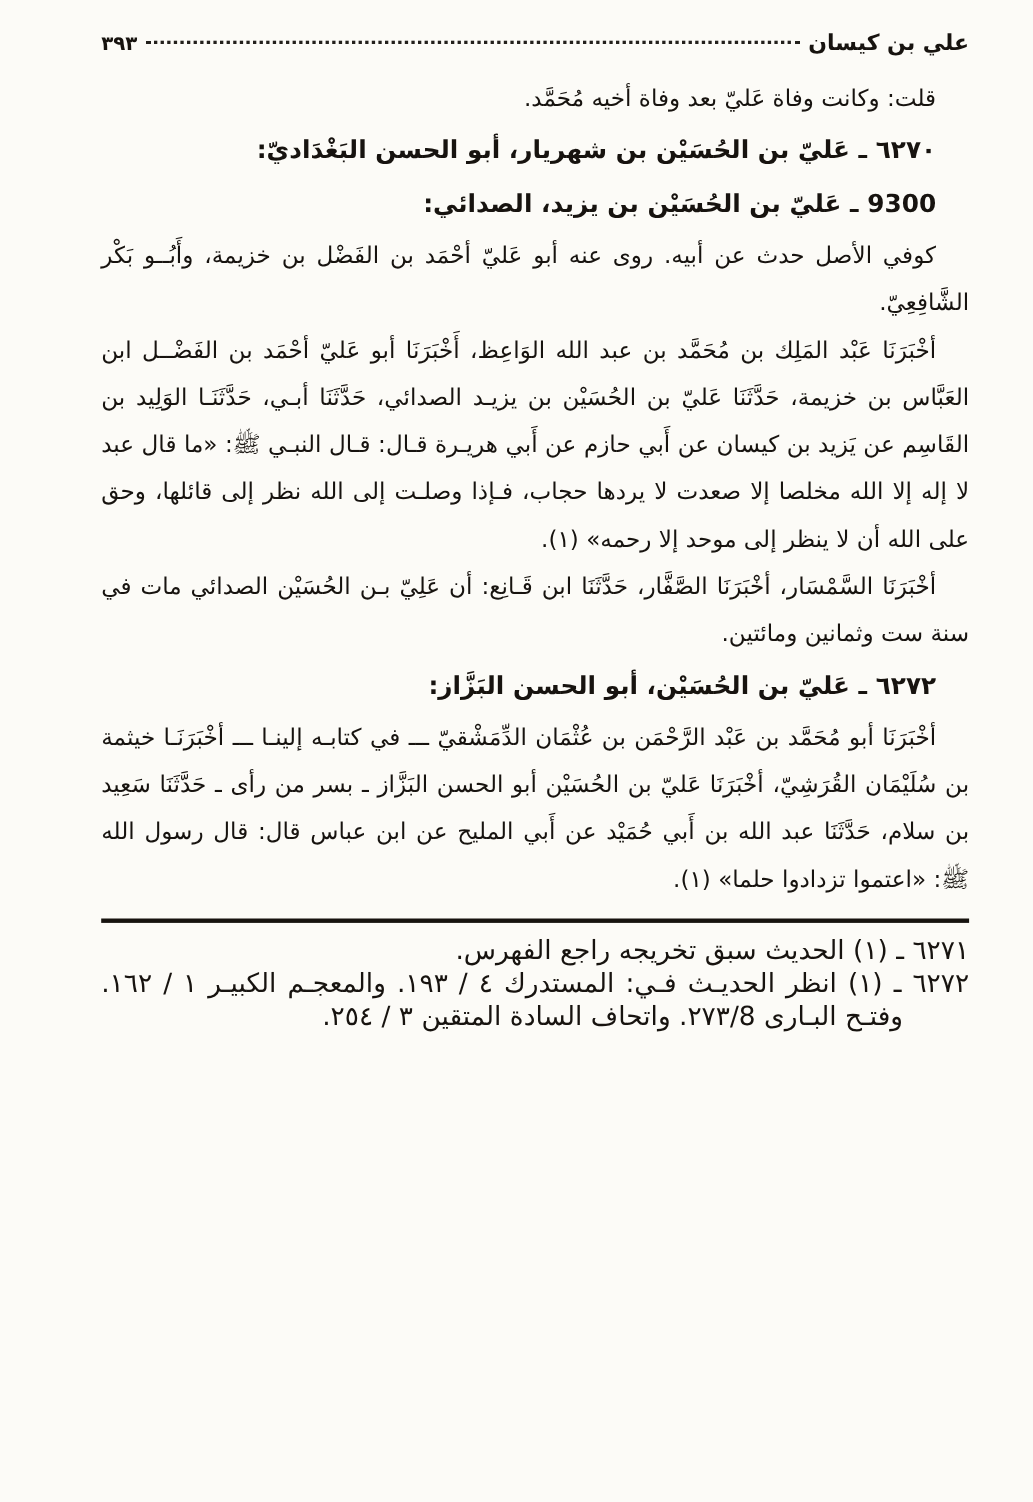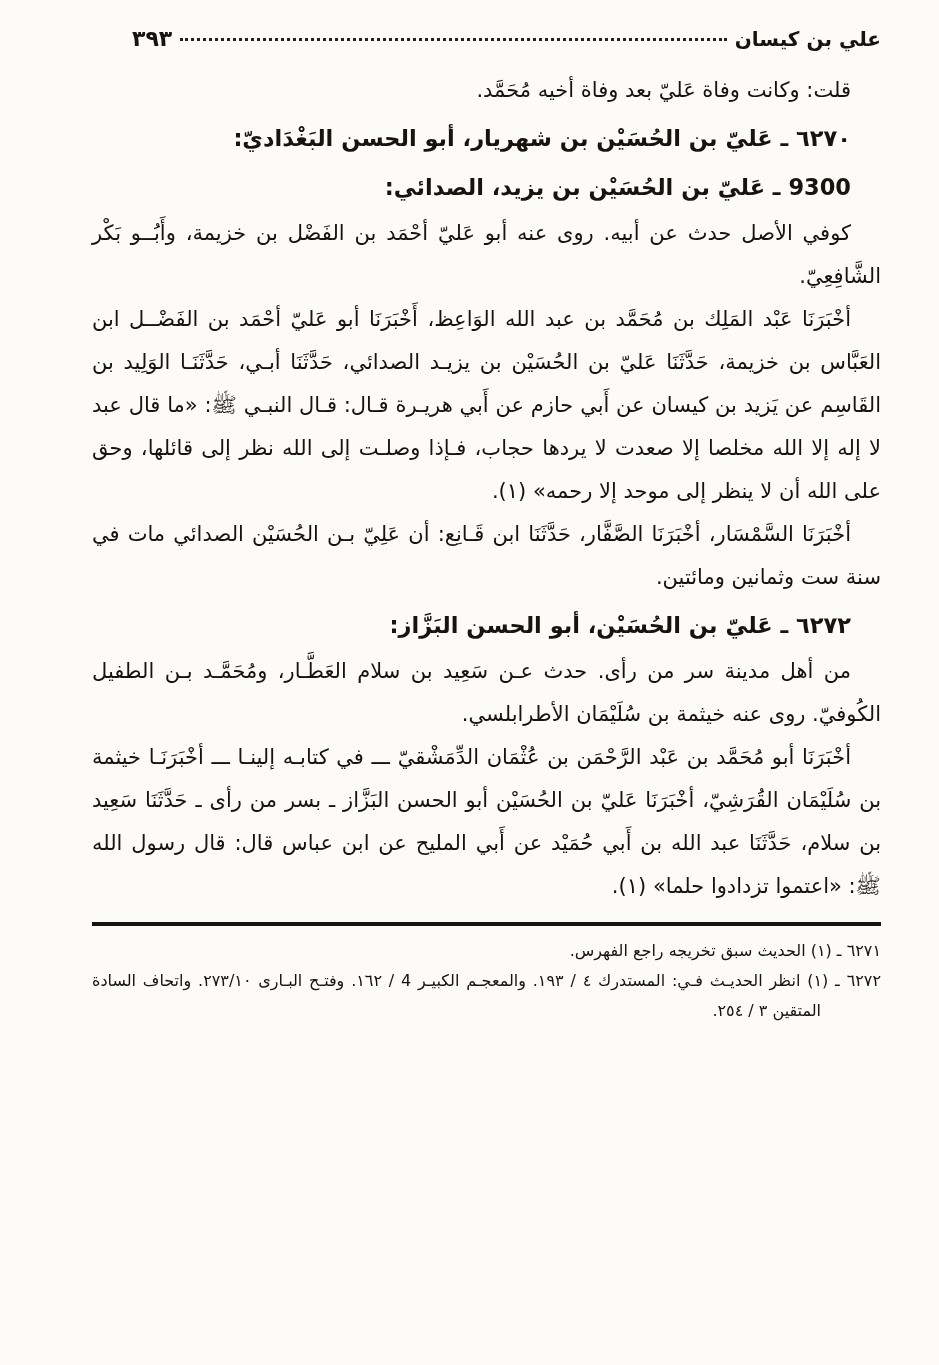--- a/index.html
+++ b/index.html
@@ -31,23 +31,22 @@
     .running-title { flex: 0 0 auto; }
     .leader {
       flex: 1 1 auto;
       margin: 0 8px;
       border-bottom: 3px dotted #23201c;
       transform: translateY(-5px);
       min-width: 40px;
     }
     .page-number {
       flex: 0 0 auto;
-      font-size: 22px;
+      font-size: 18px;
       letter-spacing: 2px;
-      margin-left: 40px;
     }
     
     .body-text {
       font-size: 21px;
       line-height: 43px;
       text-align: justify;
     }
     .para {
       margin: 0;
       text-indent: 30px;
@@ -62,21 +61,21 @@
     }
     
     .footnotes { margin-top: 14px; }
     .footnote-rule {
       border: 0;
       border-top: 4.5px solid #17130f;
       margin: 0 0 10px 0;
     }
     .footnote {
       margin: 0;
-      font-size: 16px;
+      font-size: 24px;
       line-height: 30px;
       text-align: justify;
       padding-right: 60px;
       text-indent: -60px;
     }
   </style>
 </head>
 <body>
 
 <div class="page" dir="rtl" lang="ar">
@@ -88,23 +87,22 @@
   </header>
 
   <main class="body-text">
     <p class="para">قلت: وكانت وفاة عَليّ بعد وفاة أخيه مُحَمَّد.</p>
     <h2 class="entry-heading">٦٢٧٠ ـ عَليّ بن الحُسَيْن بن شهريار، أبو الحسن البَغْدَاديّ:</h2>
     <h2 class="entry-heading">9300 ـ عَليّ بن الحُسَيْن بن يزيد، الصدائي:</h2>
     <p class="para">كوفي الأصل حدث عن أبيه. روى عنه أبو عَليّ أحْمَد بن الفَضْل بن خزيمة، وأَبُــو بَكْر الشَّافِعِيّ.</p>
     <p class="para">أخْبَرَنَا عَبْد المَلِك بن مُحَمَّد بن عبد الله الوَاعِظ، أَخْبَرَنَا أبو عَليّ أحْمَد بن الفَضْــل ابن العَبَّاس بن خزيمة، حَدَّثَنَا عَليّ بن الحُسَيْن بن يزيـد الصدائي، حَدَّثَنَا أبـي، حَدَّثَنَـا الوَلِيد بن القَاسِم عن يَزيد بن كيسان عن أَبي حازم عن أَبي هريـرة قـال: قـال النبـي ﷺ: «ما قال عبد لا إله إلا الله مخلصا إلا صعدت لا يردها حجاب، فـإذا وصلـت إلى الله نظر إلى قائلها، وحق على الله أن لا ينظر إلى موحد إلا رحمه» (١).</p>
     <p class="para">أخْبَرَنَا السَّمْسَار، أخْبَرَنَا الصَّفَّار، حَدَّثَنَا ابن قَـانِع: أن عَلِيّ بـن الحُسَيْن الصدائي مات في سنة ست وثمانين ومائتين.</p>
     <h2 class="entry-heading">٦٢٧٢ ـ عَليّ بن الحُسَيْن، أبو الحسن البَزَّاز:</h2>
-    <p class="para">من أهل مدينة سر من رأى. حدث عـن سَعِيد بن سلام العَطَّـار، ومُحَمَّـد بـن الطفيل الكُوفيّ. روى عنه خيثمة بن سُلَيْمَان الأطرابلسي.</p>
     <p class="para">أخْبَرَنَا أبو مُحَمَّد بن عَبْد الرَّحْمَن بن عُثْمَان الدِّمَشْقيّ ـــ في كتابـه إلينـا ـــ أخْبَرَنَـا خيثمة بن سُلَيْمَان القُرَشِيّ، أخْبَرَنَا عَليّ بن الحُسَيْن أبو الحسن البَزَّاز ـ بسر من رأى ـ حَدَّثَنَا سَعِيد بن سلام، حَدَّثَنَا عبد الله بن أَبي حُمَيْد عن أَبي المليح عن ابن عباس قال: قال رسول الله ﷺ: «اعتموا تزدادوا حلما» (١).</p>
   </main>
 
   <footer class="footnotes">
     <hr class="footnote-rule">
     <p class="footnote">٦٢٧١ ـ (١) الحديث سبق تخريجه راجع الفهرس.</p>
-    <p class="footnote">٦٢٧٢ ـ (١) انظر الحديـث فـي: المستدرك ٤ / ١٩٣. والمعجـم الكبيـر 4 / ١٦٢. وفتـح البـارى ٢٧٣/١٠. واتحاف السادة المتقين ٣ / ٢٥٤.</p>
+    <p class="footnote">٦٢٧٢ ـ (١) انظر الحديـث فـي: المستدرك ٤ / ١٩٣. والمعجـم الكبيـر ١ / ١٦٢. وفتـح البـارى ٢٧٣/8. واتحاف السادة المتقين ٣ / ٢٥٤.</p>
   </footer>
 
 </div>
 
 </body></html>

